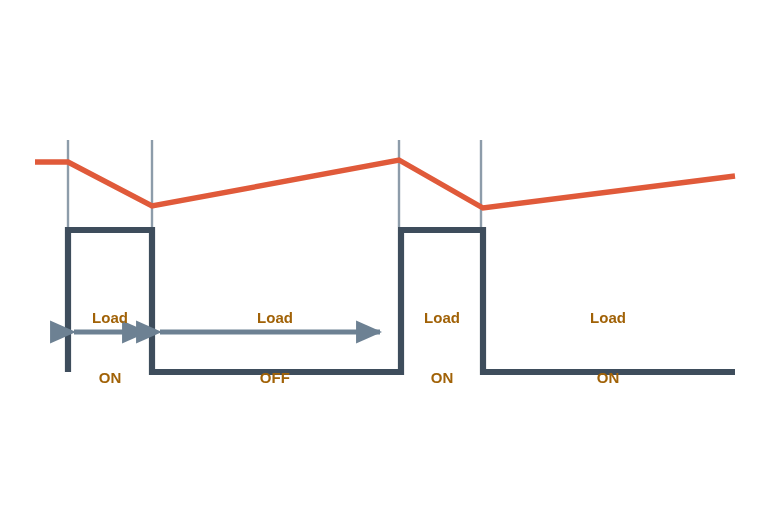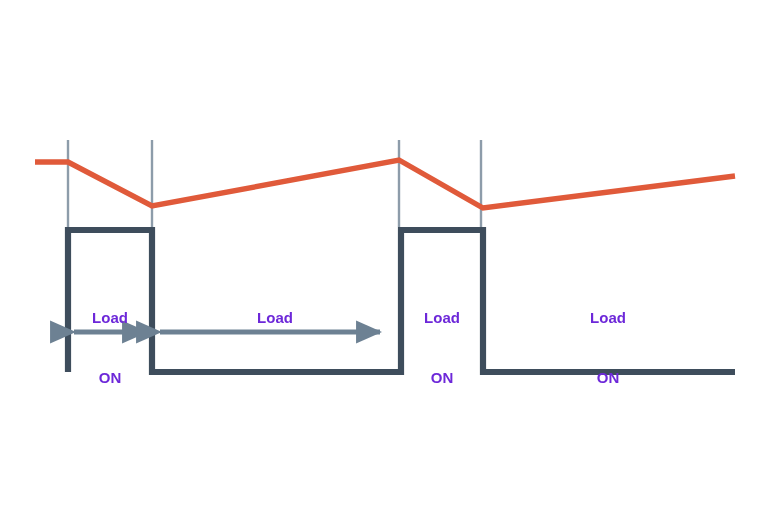--- a/index.html
+++ b/index.html
@@ -27,21 +27,21 @@
     height: 511px;
     display: block;
   }
   .wave-label {
     position: absolute;
     text-align: center;
     font-family: "Liberation Sans", sans-serif;
     font-weight: bold;
     font-size: 15px;
     line-height: 20px;
-    color: #6d28d9;
+    color: #a16207;
     letter-spacing: 0.1px;
     white-space: pre;
     user-select: none;
   }
 </style>
 </head>
 <body>
 
 <div id="diagram-root">
 
@@ -72,20 +72,21 @@
     </g>
   </svg>
 
   <div class="wave-label" style="left:70px; top:268px; width:80px;">
     <div>Load</div>
     <div>ON</div>
   </div>
 
   <div class="wave-label" style="left:225px; top:268px; width:100px;">
     <div>Load</div>
+    <div>OFF</div>
   </div>
 
   <div class="wave-label" style="left:402px; top:268px; width:80px;">
     <div>Load</div>
     <div>ON</div>
   </div>
 
   <div class="wave-label" style="left:568px; top:268px; width:80px;">
     <div>Load</div>
     <div>ON</div>

